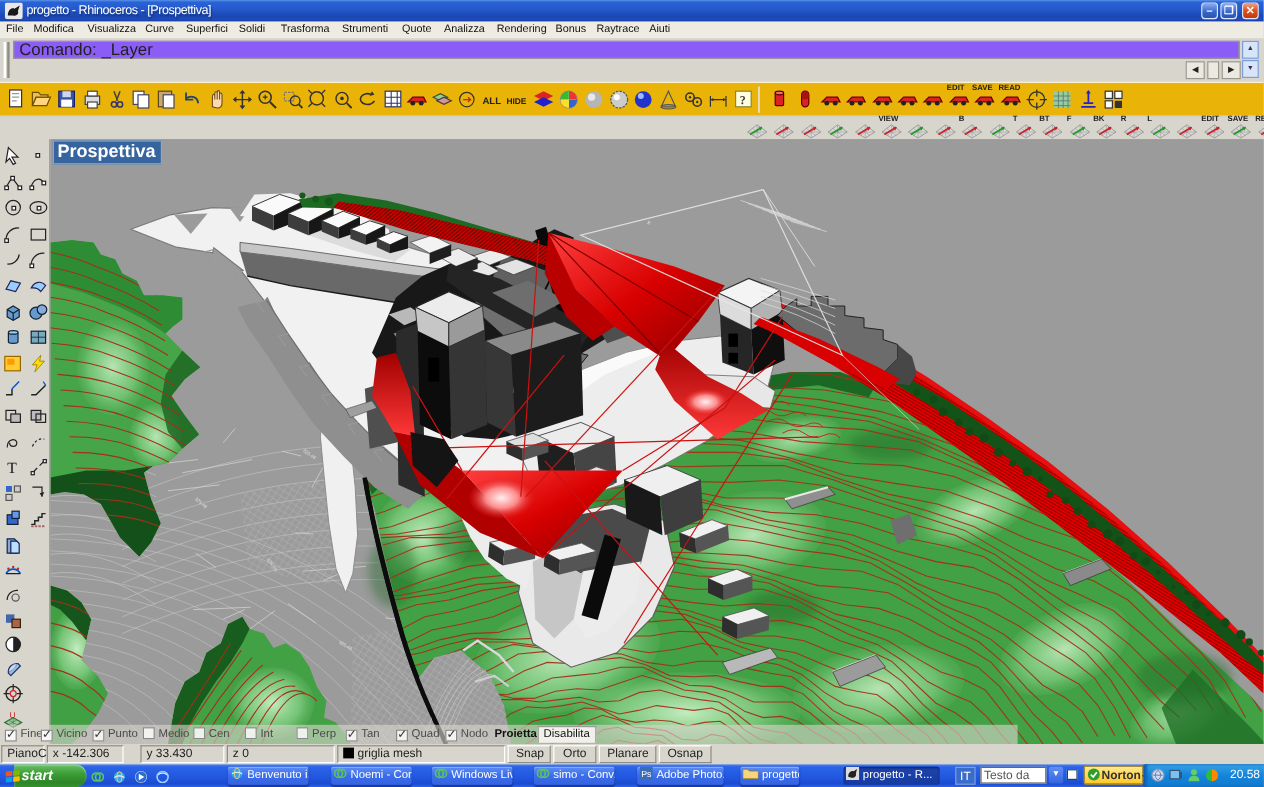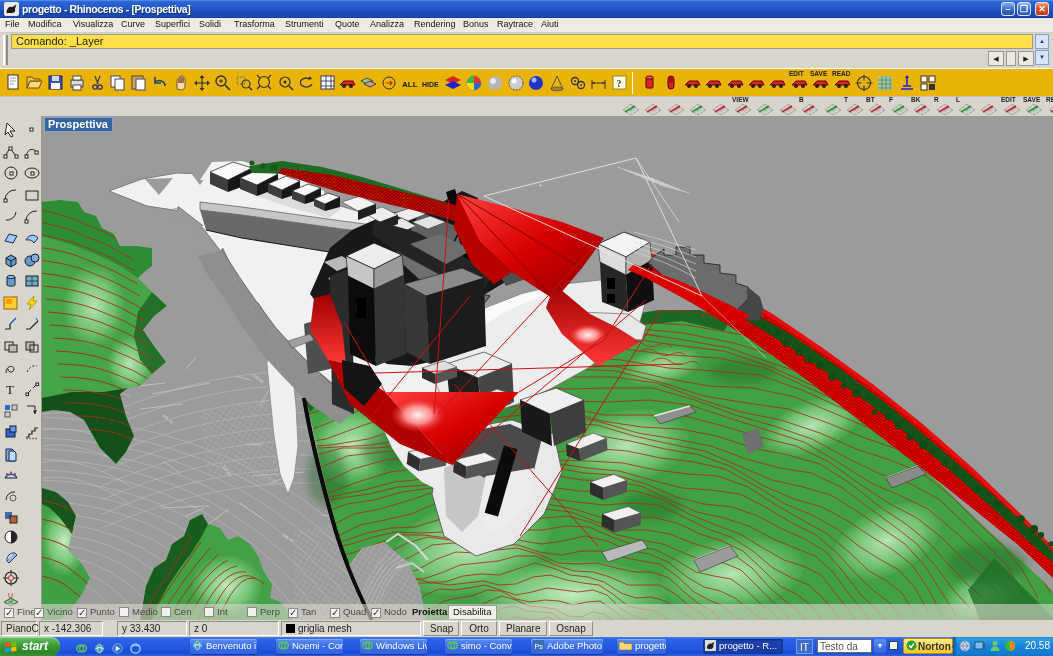--- a/index.html
+++ b/index.html
@@ -1,55 +1,55 @@
 <!DOCTYPE html>
 <html><head><meta charset="utf-8"><style>
 *{margin:0;padding:0;box-sizing:border-box}
 html,body{width:1053px;height:656px;overflow:hidden;font-family:"Liberation Sans",sans-serif;background:#d8d5cd}
 .titlebar{position:absolute;left:0;top:0;width:1053px;height:18px;
  background:linear-gradient(#5a93e8 0%,#2a63d5 10%,#2458cb 45%,#1a47b2 75%,#1d4cbb 90%,#16379b 100%)}
-.titlebar .ttl{position:absolute;left:22px;top:3px;color:#fff;font-weight:bold;font-size:10.5px;letter-spacing:-0.4px;text-shadow:1px 1px 1px #16357c}
+.titlebar .ttl{position:absolute;left:22px;top:3px;color:#fff;font-weight:normal;font-size:10.5px;letter-spacing:-0.4px;text-shadow:1px 1px 1px #16357c}
 .wbtn{position:absolute;top:2px;width:14px;height:14px;border-radius:3px;border:1px solid #dce6fa;
  background:linear-gradient(#8aacf2,#3464c8 60%,#2a56b4);color:#fff;font-size:9px;line-height:12px;text-align:center;font-weight:bold}
 .wbtn.close{background:linear-gradient(#f0a183,#dd5526 45%,#c03a0e)}
 .menubar{position:absolute;left:0;top:18px;width:1053px;height:15px;background:#eeebe2;border-bottom:1px solid #cfccc1;font-size:9px;color:#111}
 .menubar span{position:absolute;top:1px}
 .cmdarea{position:absolute;left:0;top:33px;width:1053px;height:35px;background:#d8d5cd}
-.cmdrow1{position:absolute;left:11px;top:1px;width:1022px;height:15px;background:#fde047;border:1px solid #9a978e;font-size:11px;color:#222;padding-left:4px;line-height:13px}
+.cmdrow1{position:absolute;left:11px;top:1px;width:1022px;height:15px;background:#8b5cf6;border:1px solid #9a978e;font-size:14px;color:#222;padding-left:4px;line-height:13px}
 .cmdrow2{position:absolute;left:11px;top:17px;width:974px;height:16px;background:#fff;border:1px solid #9a978e;font-size:11px;font-weight:bold;color:#000;padding-left:4px;line-height:14px}
 .grip{position:absolute;left:3px;top:2px;width:5px;height:30px;border-left:2px solid #fff;border-right:2px solid #8f8c83}
 .spin{position:absolute;left:1035px;top:1px;width:14px;height:32px}
 .spin div{width:14px;height:15px;background:#d8e4f8;border:1px solid #7f9fd4;font-size:6px;text-align:center;line-height:13px;color:#335;margin-bottom:1px}
 .harr{position:absolute;top:18px;width:16px;height:15px;background:#ece9e0;border:1px solid #9a978e;font-size:7px;text-align:center;line-height:13px;color:#222}
 .toolbar1{position:absolute;left:0;top:68px;width:1053px;height:28px;background:#eab308;border-top:1px solid #fff}
 .toolbar2{position:absolute;left:0;top:96px;width:1053px;height:20px;background:#d8d5cd;border-top:1px solid #c3c0b7}
 .ic{position:absolute}
 .ic2{position:absolute;top:2px}
 .iclab{position:absolute;top:1px;font-size:6.5px;font-weight:bold;color:#222}
 .iclab2{position:absolute;top:-1px;font-size:6.5px;font-weight:bold;color:#222}
 .sep1{position:absolute;left:632px;top:3px;width:1px;height:22px;background:#9a978e;border-right:1px solid #fff}
 .main{position:absolute;left:0;top:116px;width:1053px;height:504px}
 .ltools{position:absolute;left:0;top:0;width:42px;height:504px;background:#d8d5cd;border-right:1px solid #9a978e}
 .lic{position:absolute}
 .viewport{position:absolute;left:42px;top:0;width:1011px;height:504px;background:#9b9b9b}
-.vplabel{position:absolute;left:2px;top:1px;background:#36649f;border:1px solid #89a6c8;color:#fff;font-size:11px;font-weight:bold;padding:0 4px 1px 3px}
-.osnap{position:absolute;left:0;top:604px;width:1053px;height:16px;background:rgba(216,213,205,0.62);font-size:9.5px;color:#4a4a4a}
+.vplabel{position:absolute;left:2px;top:1px;background:#36649f;border:1px solid #89a6c8;color:#fff;font-size:15px;font-weight:bold;padding:0 4px 1px 3px}
+.osnap{position:absolute;left:0;top:604px;width:848px;height:16px;background:rgba(216,213,205,0.62);font-size:9.5px;color:#4a4a4a}
 .osi{position:absolute;top:2px}
 .cb{display:inline-block;width:10px;height:10px;background:rgba(255,255,255,0.8);border:1px solid #888;margin-right:3px;vertical-align:-2px;font-size:10px;line-height:10px;color:#333;text-align:center}
 .ck{position:relative;top:-1px}
 .osp{position:absolute;top:2px;font-weight:bold;color:#111}
 .osd{position:absolute;top:1px;background:#f2f0ea;border:1px solid #999;border-bottom:none;padding:0 4px 2px 4px;color:#111;font-size:9.5px}
 .statusbar{position:absolute;left:0;top:620px;width:1053px;height:17px;background:#d8d5cd;font-size:10px;color:#222}
 .sb{position:absolute;top:1px;height:15px;border:1px solid;border-color:#8f8c83 #fff #fff #8f8c83;padding:0 4px;white-space:nowrap;line-height:13px}
 .sbtn{position:absolute;top:1px;height:15px;border:1px solid;border-color:#fff #8f8c83 #8f8c83 #fff;padding:0 6px;text-align:center;line-height:13px}
 .taskbar{position:absolute;left:0;top:637px;width:1053px;height:19px;
  background:linear-gradient(#4b7ff0 0%,#2a63e8 12%,#2258e0 55%,#1c4bd0 85%,#2e63e8 100%)}
-.startbtn{position:absolute;left:0;top:0;width:60px;height:19px;border-radius:0 9px 9px 0;
+.startbtn{position:absolute;left:12px;top:0;width:60px;height:19px;border-radius:0 9px 9px 0;
  background:linear-gradient(#6cc267 0%,#3d9e38 40%,#2d8527 80%,#36932f 100%);
- box-shadow:inset 0 1px 1px #a5dba0;color:#fff;font-weight:bold;font-style:italic;font-size:12px;line-height:18px;padding-left:22px}
+ box-shadow:inset 0 1px 1px #a5dba0;color:#fff;font-weight:bold;font-style:italic;font-size:12px;line-height:18px;padding-left:6px}
 .tbtn{position:absolute;top:2px;height:15px;background:linear-gradient(#5e8ef5,#3a6ceb 50%,#3563e0);border-radius:2px;
  box-shadow:inset 0 1px 0 #87aaf8, 0 1px 1px #1638a0;color:#fff;font-size:9.5px;line-height:14px;padding-left:2px;white-space:nowrap;overflow:hidden}
 .tbtn svg{vertical-align:-2px;margin-right:3px}
 .tbtn.active{background:linear-gradient(#1e43ae,#163a9e);box-shadow:inset 0 1px 2px #0c2365}
 .tray{position:absolute;left:953px;top:0;width:100px;height:19px;background:linear-gradient(#35a2e8 0%,#1583d8 50%,#1079cf 100%);border-left:1px solid #0a5ca8;box-shadow:inset 2px 0 2px #0d67b5}
 .clock{position:absolute;right:3px;top:3px;color:#fff;font-size:10px}
 .ql{position:absolute;top:3px}
 .lang{position:absolute;left:796px;top:2px;width:17px;height:15px;background:#3a6ccc;color:#fff;font-size:10px;text-align:center;line-height:15px;border:1px solid #7a9ce0}
 .search{position:absolute;left:817px;top:2px;width:55px;height:14px;background:#fff;border:1px solid #666;font-size:10px;color:#555;padding:0 2px;line-height:13px}
 .sarrow{position:absolute;left:874px;top:2px;width:12px;height:14px;background:linear-gradient(#5e8ef5,#3563e0);border-radius:2px;color:#fff;font-size:7px;text-align:center;line-height:14px}

